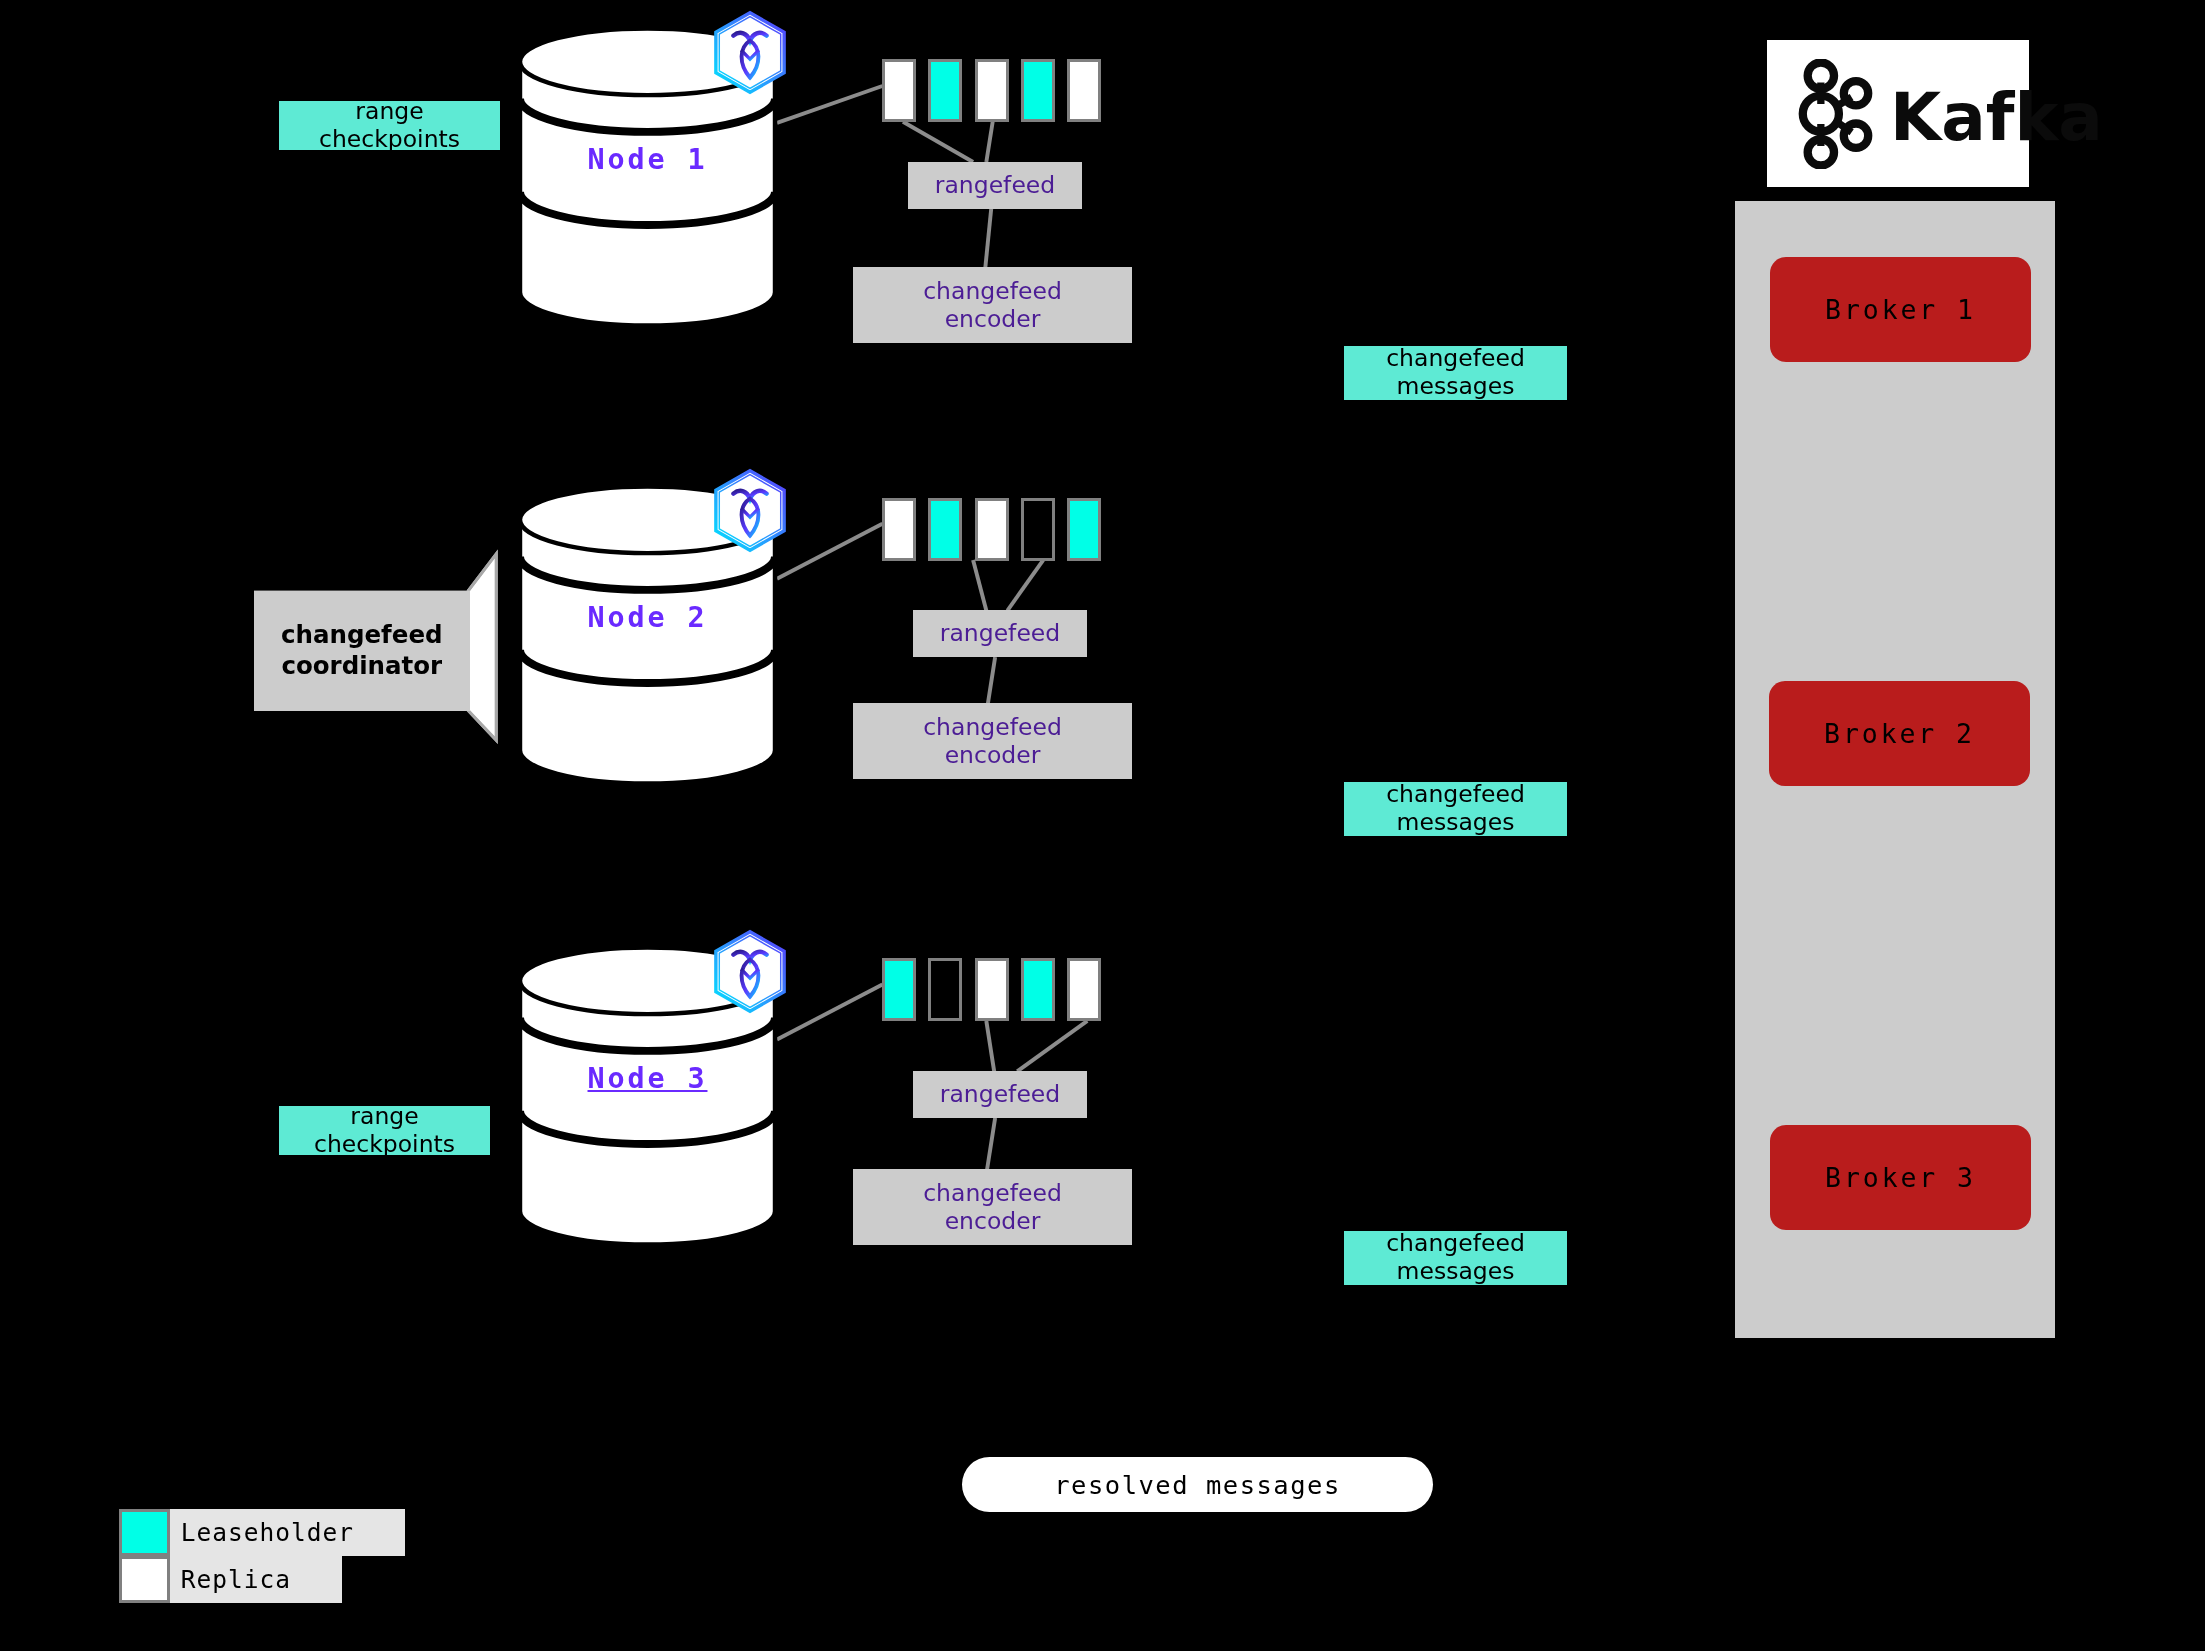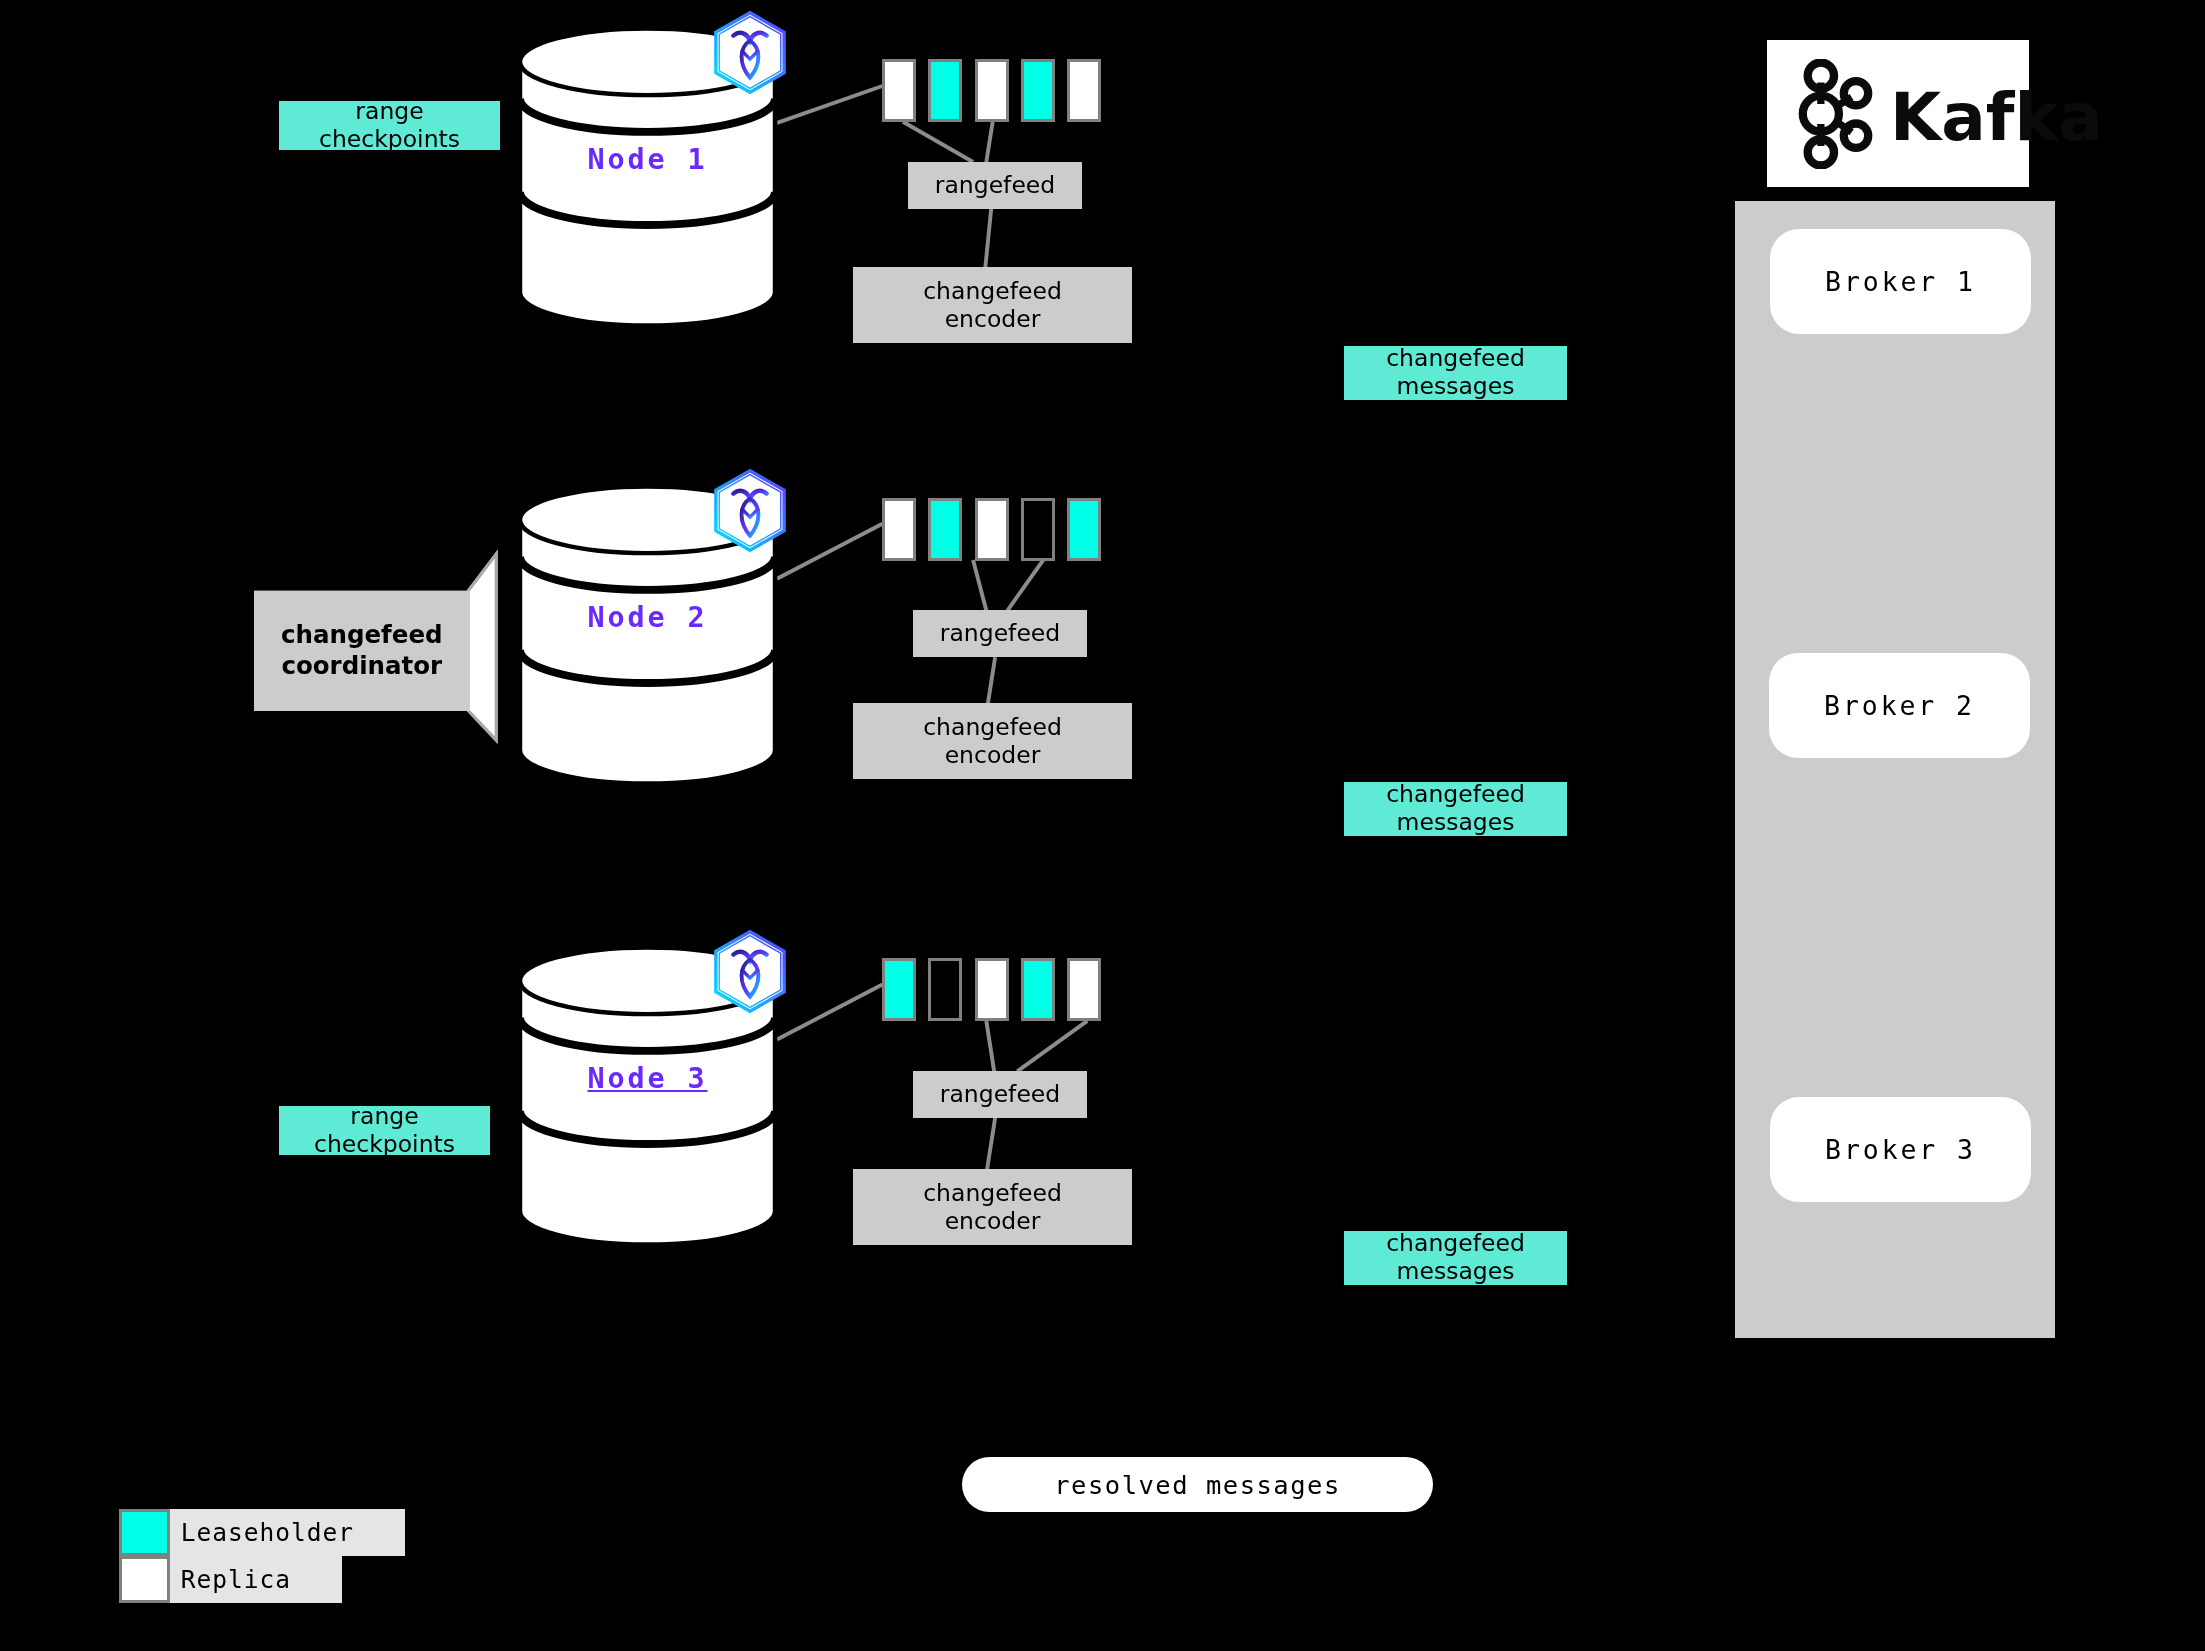--- a/index.html
+++ b/index.html
@@ -7,21 +7,21 @@
        font-family:"DejaVu Sans Mono","Liberation Mono",monospace;}
 
   .abs{position:absolute;}
 
   
   .chip{background:#5eead4;color:#000;display:flex;align-items:center;
         justify-content:center;text-align:center;line-height:1.18;
         font-family:"DejaVu Sans","Liberation Sans",sans-serif;}
 
   
-  .gbox{background:#cccccc;color:#000000;display:flex;align-items:center;
+  .gbox{background:#cccccc;color:#4c1d95;display:flex;align-items:center;
         justify-content:center;text-align:center;line-height:1.2;
         font-family:"DejaVu Sans","Liberation Sans",sans-serif;}
 
   
   .cyl{position:absolute;}
   .cyl svg{display:block;}
   .cyl-label{position:absolute;width:100%;text-align:center;
              color:#6a2aff;font-weight:bold;letter-spacing:2.9px;
              font-family:"DejaVu Sans Mono","Liberation Mono",monospace;}
 
@@ -35,23 +35,23 @@
   
   #wires{position:absolute;left:0;top:0;width:2205px;height:1652px;
          pointer-events:none;}
 
   
   .kafka-logo-box{background:#fff;display:flex;align-items:center;
                   justify-content:center;}
   .kafka-word{font-family:"DejaVu Sans","Liberation Sans",sans-serif;
               font-weight:bold;color:#0b0b0b;}
   .kpanel{background:#cccccc;}
-  .broker{background:#ffffff;color:#000;display:flex;align-items:center;
-          justify-content:center;border-radius:29px;letter-spacing:2.9px;
-          font-family:"DejaVu Sans Mono","Liberation Mono",monospace;}
+  .broker{background:#b91c1c;color:#000;display:flex;align-items:center;
+          justify-content:center;border-radius:16px;letter-spacing:2.9px;
+          font-family:"DejaVu Sans Mono","Liberation Mono",monospace;margin-top:28px;}
 
   
   .pill{background:#ffffff;color:#000;display:flex;align-items:center;
         justify-content:center;border-radius:490px;letter-spacing:1.5px;
         font-family:"DejaVu Sans Mono","Liberation Mono",monospace;}
 
   
   .coord{position:absolute;}
   .coord-body{position:absolute;background:#cccccc;color:#000;
               display:flex;align-items:center;justify-content:center;

